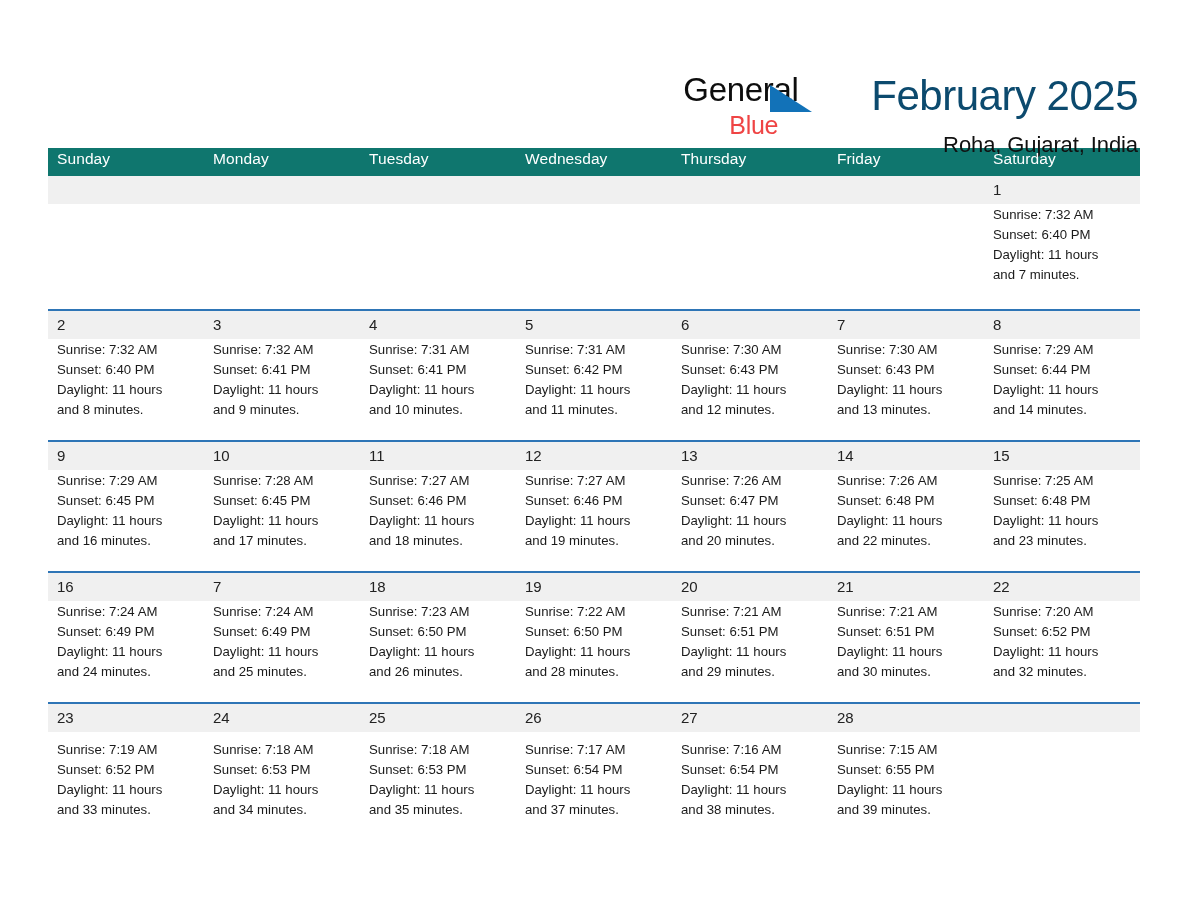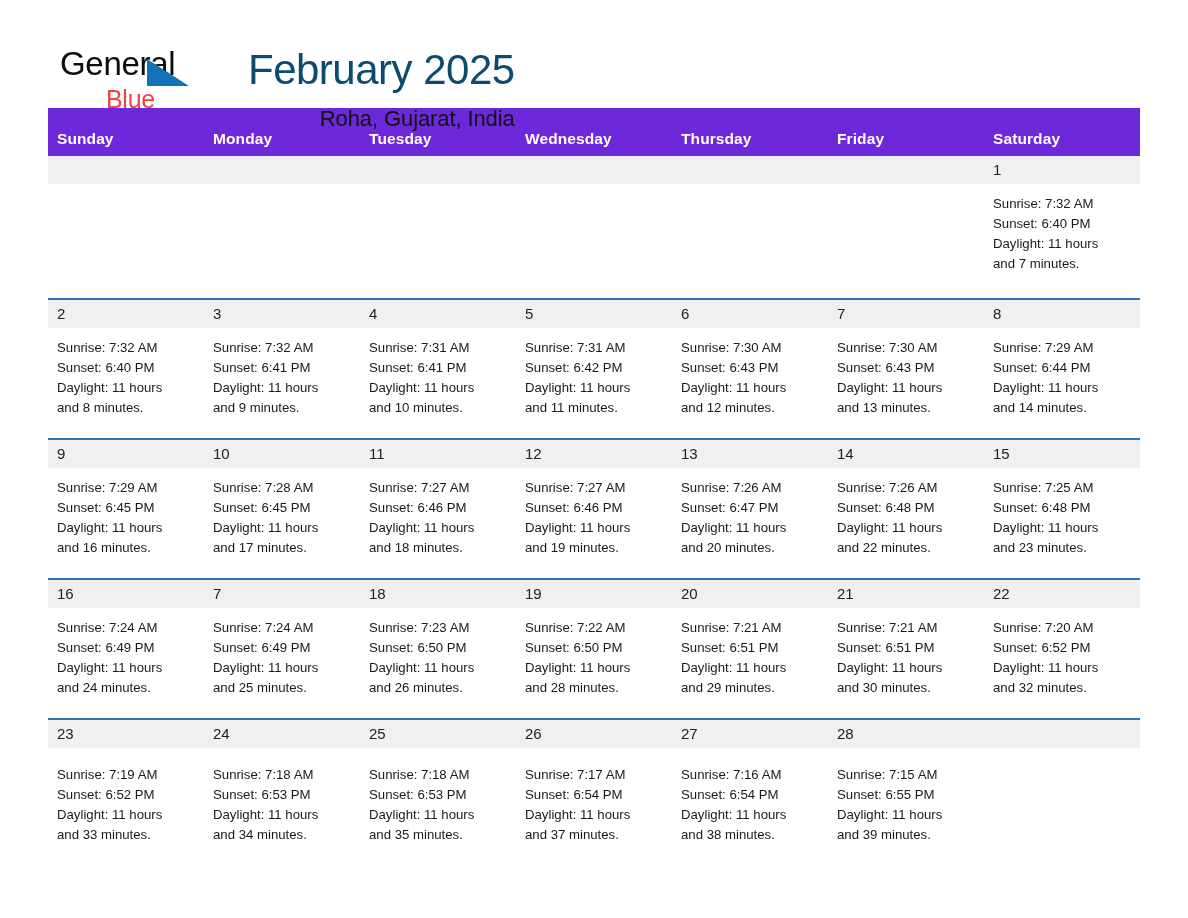--- a/index.html
+++ b/index.html
@@ -19,25 +19,26 @@
     position: relative;
     width: 1188px;
     height: 918px;
     box-sizing: border-box;
     padding: 0 48px;
   }
 
   
   .header {
     display: flex;
-    justify-content: flex-start;
+    justify-content: flex-end;
     align-items: flex-start;
-    padding-top: 46px;
+    padding-top: 32px;
     height: 104px;
     box-sizing: border-box;
+    margin-top: 40px;
   }
 
   .brand {
     position: relative;
     width: 200px;
     height: 78px;
     padding-left: 12px;
     box-sizing: border-box;
   }
   .brand-general {
@@ -87,26 +88,26 @@
 
   
   .calendar {
     width: 1092px;
     border-collapse: collapse;
     table-layout: fixed;
     margin-top: 4px;
   }
 
   .calendar th {
-    background: #6d28d9;
+    background: #0f766e;
     color: #ffffff;
     font-size: 15.5px;
-    font-weight: 700;
+    font-weight: 400;
     text-align: left;
-    padding: 20px 0 7px 9px;
+    padding: 0 0 7px 9px;
     height: 21px;
     letter-spacing: 0.1px;
   }
 
   .calendar td {
     vertical-align: top;
     padding: 0;
     width: 156px;
     background: #ffffff;
   }
@@ -124,21 +125,21 @@
     color: #222222;
     line-height: 18px;
     padding: 5px 0 5px 9px;
     height: 18px;
   }
   .daynum.empty {
     color: transparent;
   }
 
   .cellbody {
-    padding: 10px 8px 0 9px;
+    padding: 1px 8px 0 9px;
     font-size: 13.2px;
     line-height: 20px;
     color: #1a1a1a;
   }
   .cellbody div {
     white-space: normal;
   }
 
   tr.week-1 .cellbody { min-height: 104px; }
   tr.week-n .cellbody { min-height: 100px; }

